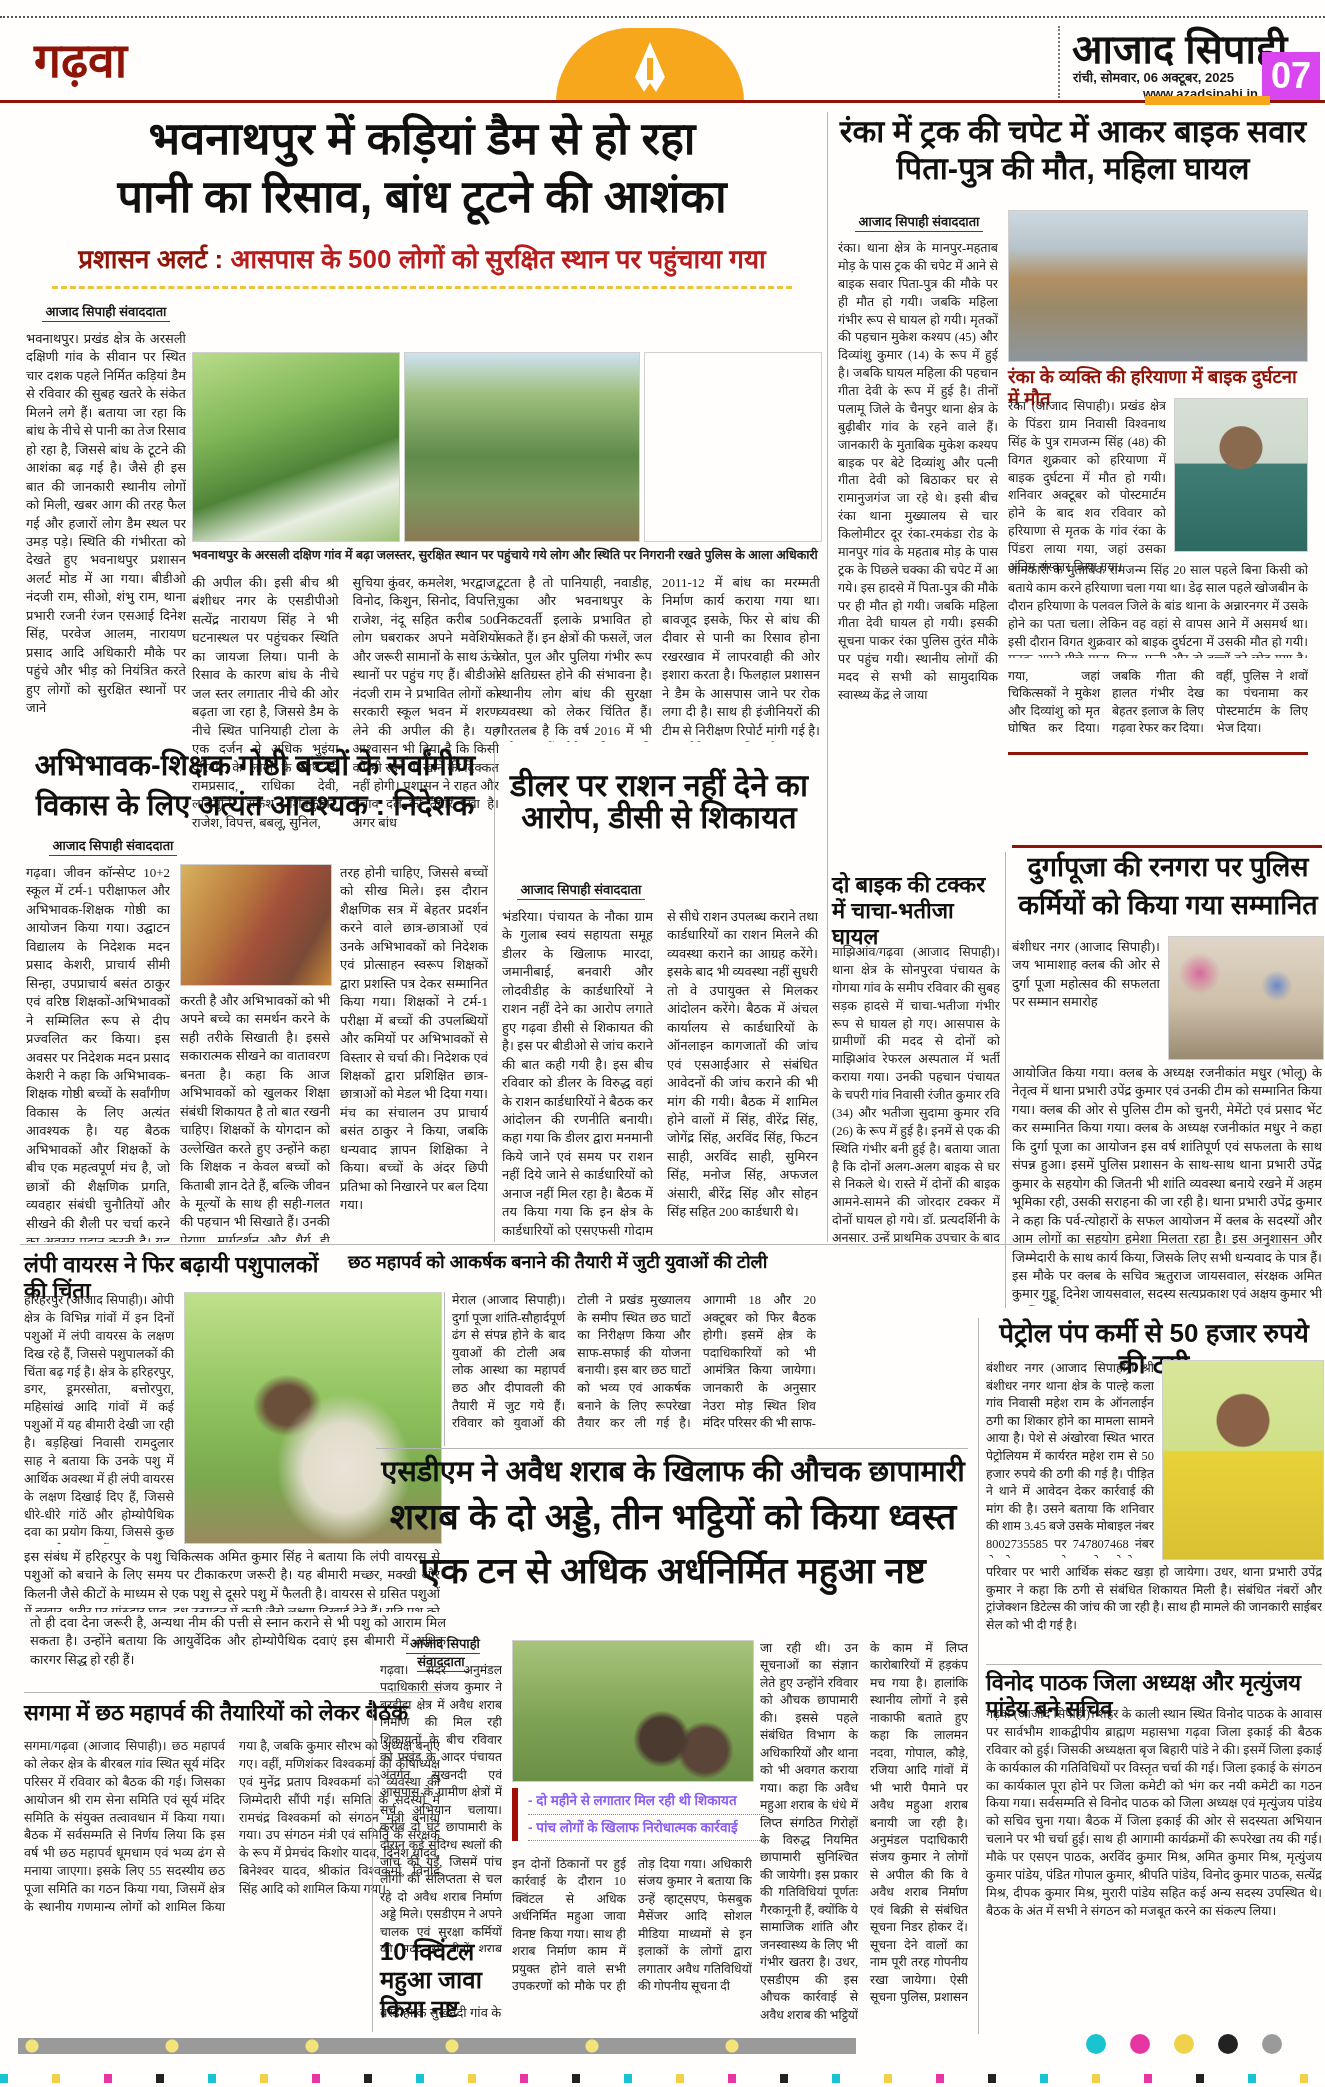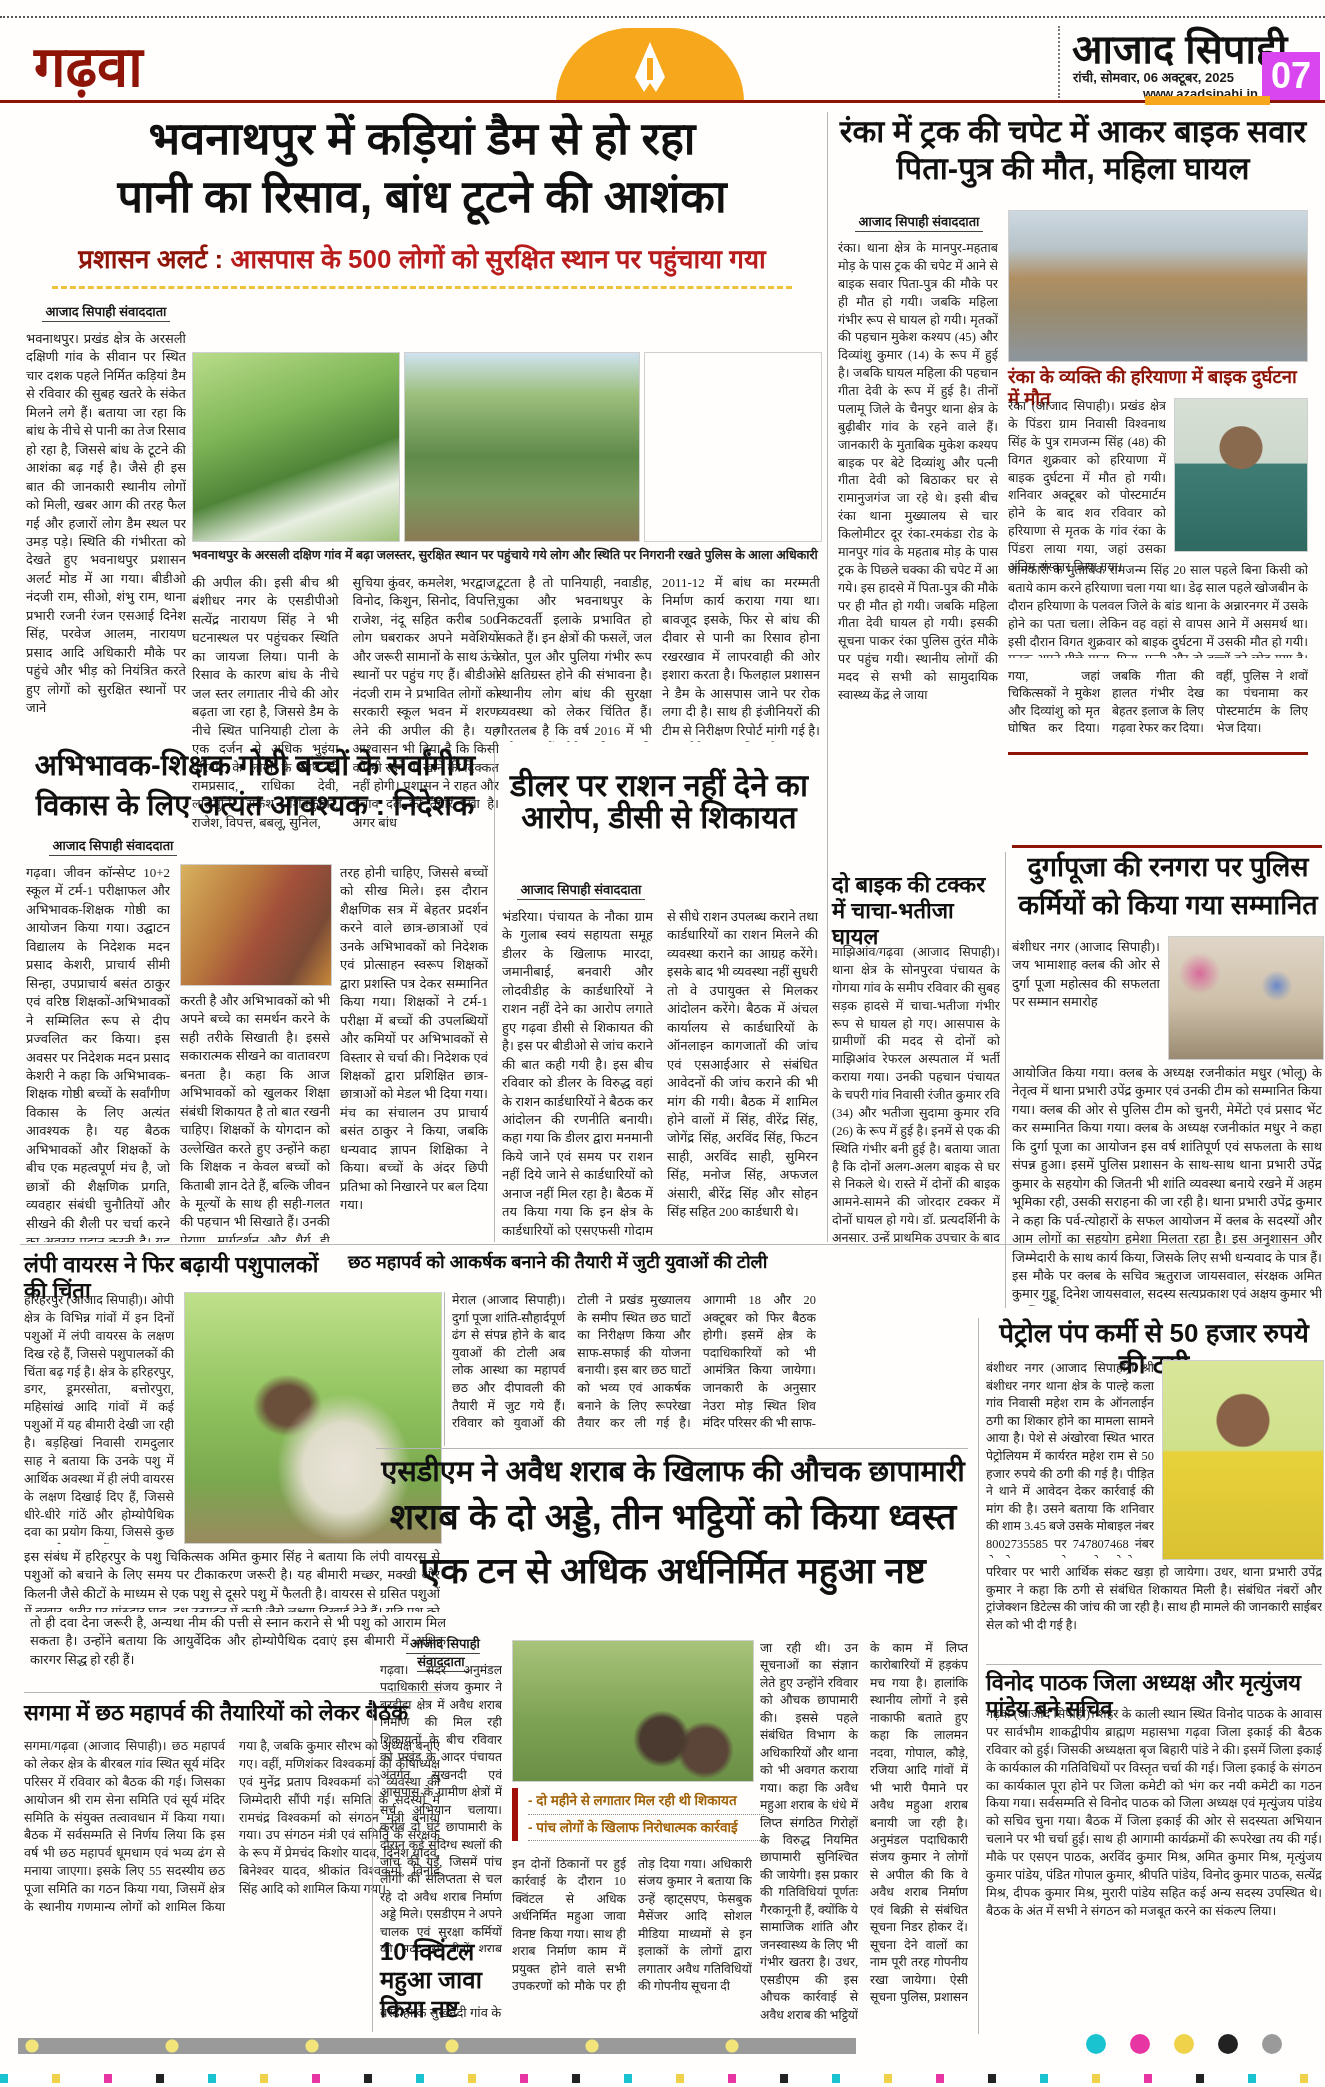--- a/index.html
+++ b/index.html
@@ -18,36 +18,36 @@
   .ph-dam{background:linear-gradient(160deg,#b9dc8a 0%,#7fb657 35%,#4f8438 60%,#e8efe2 78%,#9fc27a 100%);}
   .ph-trees{background:linear-gradient(to bottom,#cfe2f0 0%,#9dbf7d 22%,#5f8a4a 55%,#7a9a5e 75%,#8a7a55 100%);}
   .ph-suv{background:radial-gradient(ellipse at 45% 62%,#ececе6 0%,#e6e6e0 30%,rgba(0,0,0,0) 46%),linear-gradient(to bottom,#b9cfa0 0%,#6f9350 60%,#55793e 100%);}
   .ph-crowd{background:linear-gradient(to bottom,#cdd8e0 0%,#b7c3c9 25%,#b08f62 45%,#9a8a6a 65%,#8d969e 100%);}
   .ph-man-teal{background:radial-gradient(circle at 50% 32%,#8a6a4f 0%,#8a6a4f 17%,rgba(0,0,0,0) 18%),linear-gradient(to bottom,#d8e0d6 0%,#cdd8cc 42%,#3f7d74 43%,#2f6a62 100%);}
   .ph-meeting{background:linear-gradient(120deg,#d8b25e 0%,#b97a3e 35%,#a3503a 55%,#7a4a36 80%,#c8893a 100%);}
   .ph-cattle{background:radial-gradient(ellipse at 62% 70%,#e9e4d8 0%,#e0dcca 18%,rgba(0,0,0,0) 30%),radial-gradient(ellipse at 40% 45%,#6a4f3a 0%,#6a4f3a 10%,rgba(0,0,0,0) 16%),linear-gradient(to bottom,#bfe08a 0%,#8fc25e 45%,#7aa84e 75%,#9a8a60 100%);}
   .ph-raid{background:radial-gradient(circle at 62% 70%,#4a3a30 0%,#4a3a30 12%,rgba(0,0,0,0) 16%),radial-gradient(circle at 80% 78%,#5a4538 0%,#5a4538 10%,rgba(0,0,0,0) 13%),linear-gradient(to bottom,#a8c47a 0%,#7fa354 55%,#6a8f46 100%);}
   .ph-durga{background:radial-gradient(circle at 20% 30%,#d86a9a 0%,rgba(0,0,0,0) 14%),radial-gradient(circle at 70% 40%,#6a88c8 0%,rgba(0,0,0,0) 12%),linear-gradient(to bottom,#e0d6c8 0%,#cdbfa8 55%,#9a8a72 100%);}
   .ph-petrol{background:radial-gradient(circle at 50% 30%,#8a6248 0%,#8a6248 16%,rgba(0,0,0,0) 17%),linear-gradient(to bottom,#d9e69a 0%,#cfe08a 45%,#e8d23a 46%,#d9c132 100%);}
-  .bullets{font-family:"Liberation Sans",sans-serif;font-weight:bold;font-size:13.5px;line-height:1.9;color:#a16207;
+  .bullets{font-family:"Liberation Sans",sans-serif;font-weight:bold;font-size:13.5px;line-height:1.9;color:#8b5cf6;
            border-left:6px solid #a01008;padding-left:10px;}
   .bullets div{border-bottom:1px dotted #888;}
   .regbar{background:
      radial-gradient(circle at 14px 8px,#f3e47a 0 6px,rgba(0,0,0,0) 7px),
      #9a9a9a;background-size:140px 16px;background-repeat:repeat-x;}
   .dotstrip{background:repeating-linear-gradient(to right,#19c3cf 0 8px,#ffffff 8px 52px,#f0d24a 52px 60px,#ffffff 60px 104px,#e736a3 104px 112px,#ffffff 112px 156px,#222 156px 164px,#ffffff 164px 208px);}
   .cdot{display:inline-block;width:20px;height:20px;border-radius:50%;margin-right:24px;}
 </style>
 </head>
 <body>
 
 <div class="page">
 
   <div class="abs" style="left:0;top:16px;width:1325px;border-top:2px dotted #555;"></div>
-  <div class="abs" style="left:34px;top:26px;font-family:'Liberation Sans',sans-serif;font-weight:900;font-size:56px;color:#8f1408;">गढ़वा</div>
+  <div class="abs" style="left:34px;top:26px;font-family:'Liberation Sans',sans-serif;font-weight:900;font-size:48px;color:#8f1408;">गढ़वा</div>
 
   <div class="abs" style="left:556px;top:28px;width:188px;height:74px;background:#f6a71c;border-radius:94px 94px 0 0;">
     <div class="abs" style="left:79px;top:14px;width:30px;height:50px;background:#ffffff;clip-path:polygon(50% 0,100% 70%,70% 100%,50% 82%,30% 100%,0 70%);"></div>
     <div class="abs" style="left:91px;top:30px;width:6px;height:22px;background:#f6a71c;"></div>
   </div>
 
   <div class="abs" style="left:1058px;top:26px;height:72px;border-left:2px dotted #777;"></div>
   <div class="abs" style="left:1072px;top:20px;width:230px;font-family:'Liberation Sans',sans-serif;font-weight:900;font-size:40px;color:#111;">आजाद सिपाही</div>
   <div class="abs" style="left:1048px;top:68px;width:186px;font-family:'Liberation Sans',sans-serif;font-weight:bold;font-size:13px;text-align:right;">रांची, सोमवार, 06 अक्टूबर, 2025</div>
   <div class="abs" style="left:1072px;top:86px;width:186px;font-family:'Liberation Sans',sans-serif;font-weight:bold;font-size:13px;text-align:right;">www.azadsipahi.in</div>

